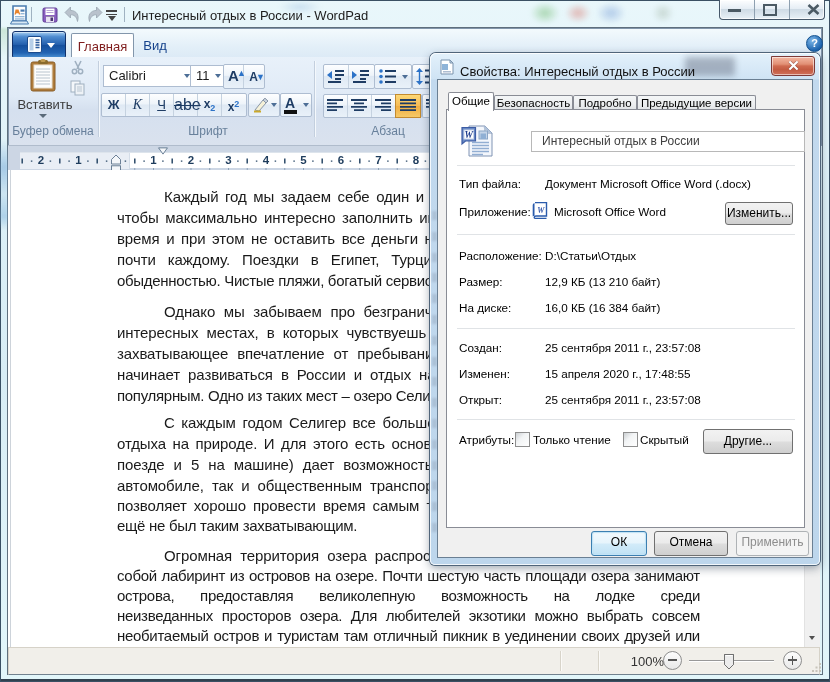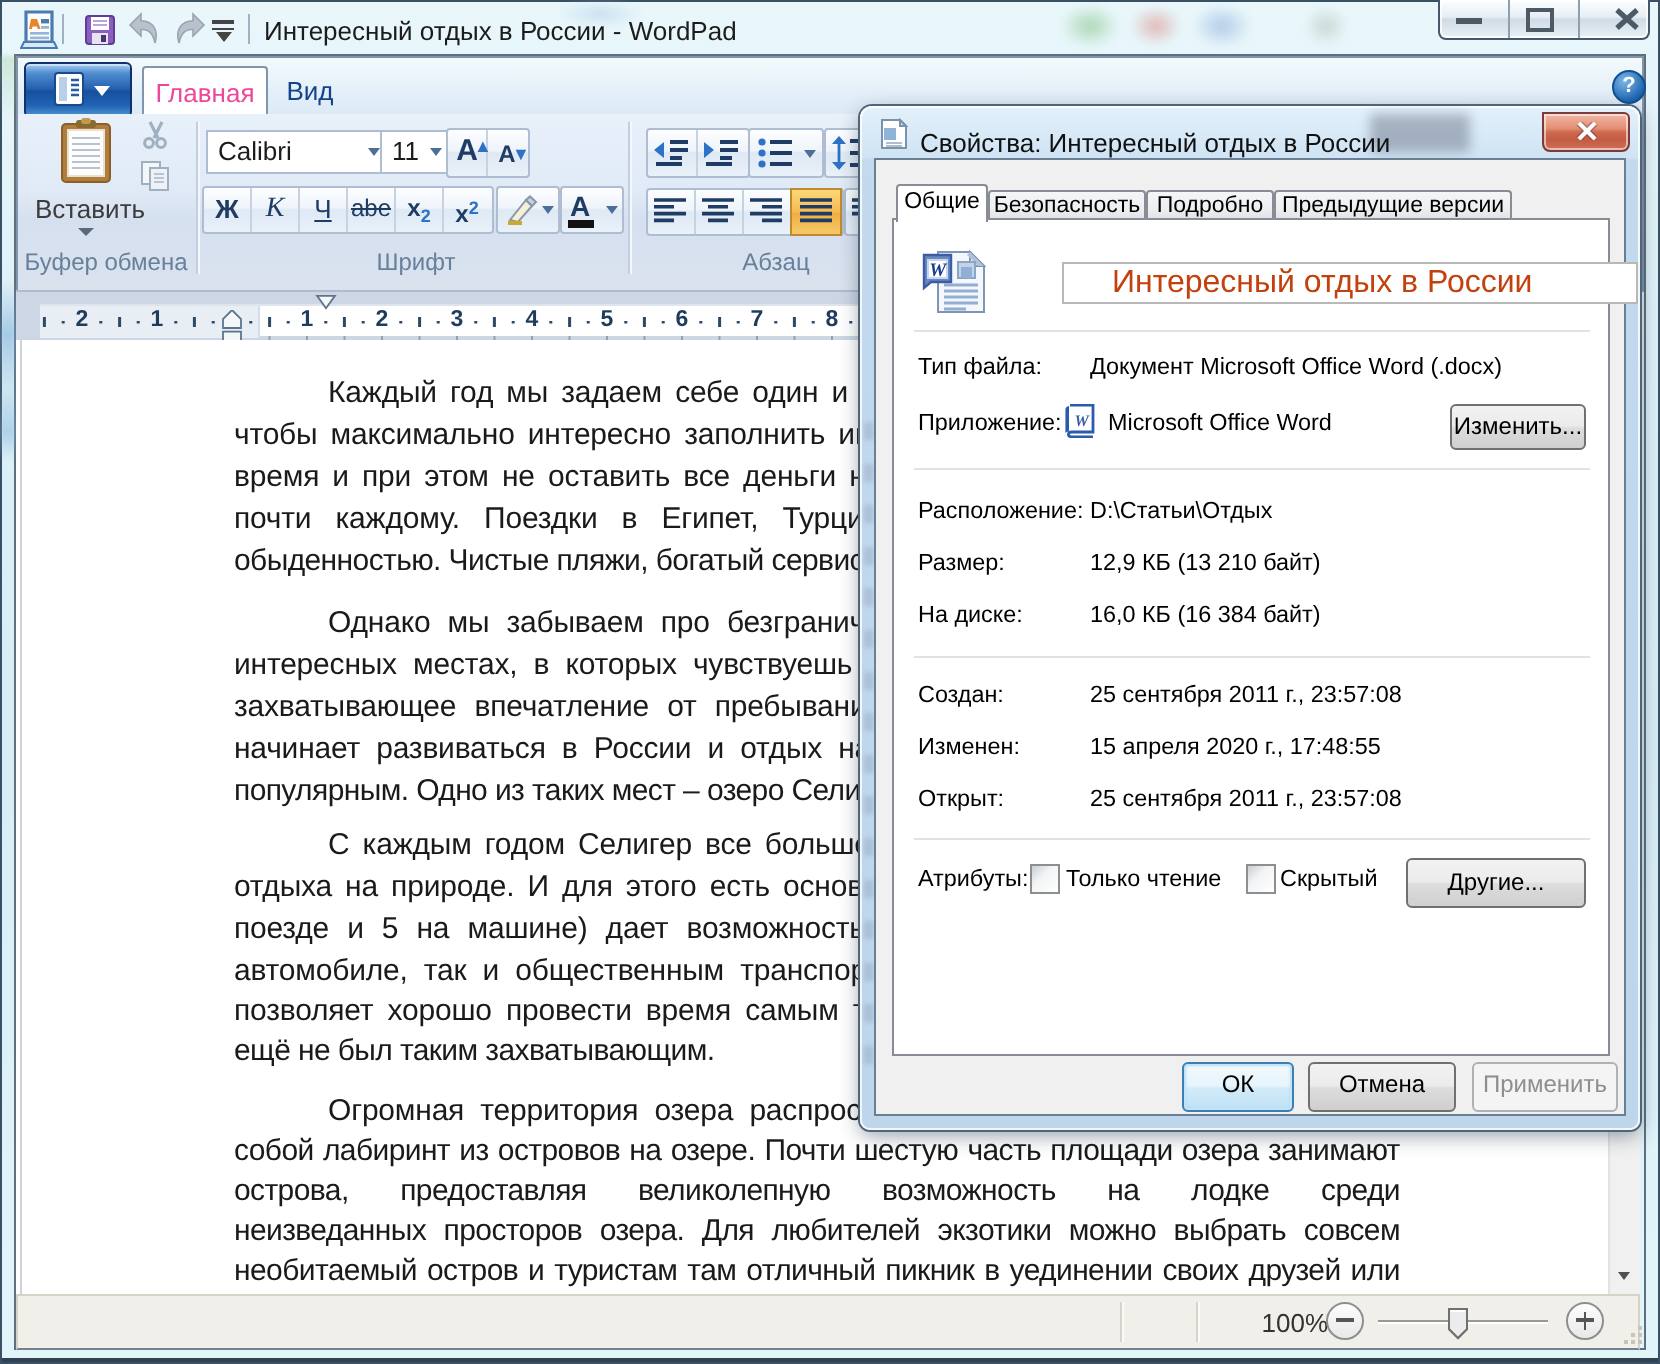--- a/index.html
+++ b/index.html
@@ -24,21 +24,21 @@
 
 #tabstrip{position:absolute;left:8px;top:28px;width:812px;height:29px;
  background:linear-gradient(180deg,#f3fafd 0%,#e3eff8 60%,#dceaf6 100%);
  border:1px solid #8296ab;border-bottom:none;}
 #appbtn{position:absolute;left:3px;top:2px;width:52px;height:26px;border-radius:3px;
  border:1px solid #10316b;
  background:linear-gradient(180deg,#a8d0f2 0%,#4f8cd0 18%,#2460ae 48%,#15509e 52%,#2163b2 80%,#4f94d4 100%);
  box-shadow:inset 0 1px 0 rgba(255,255,255,.45);}
 .rtab{position:absolute;top:4px;height:25px;font-size:13px;color:#15428b;text-align:center;line-height:25px;}
 #tabhome{left:62px;width:61px;background:#fff;border:1px solid #8296ab;border-bottom:1px solid #fff;
- border-radius:2px 2px 0 0;color:#ec4899;}
+ border-radius:2px 2px 0 0;color:#7f1d1d;}
 #tabview{left:121px;width:50px;}
 #helpbtn{position:absolute;left:797px;top:6px;width:15px;height:15px;border-radius:50%;
  background:radial-gradient(circle at 35% 30%,#7db7e8,#1f66b0 70%,#154f91);
  border:1px solid #11508f;color:#fff;font-size:11px;font-weight:bold;text-align:center;line-height:15px;}
 
 #ribbon{position:absolute;left:8px;top:57px;width:812px;height:88px;
  background:linear-gradient(180deg,#e8f1fa 0%,#e0eaf6 45%,#d5e0ef 60%,#dae2ee 100%);
  border:1px solid #8296ab;border-top:none;border-bottom:1px solid #95a9be;}
 .gsep{position:absolute;top:4px;height:76px;width:1px;background:#c3cfde;box-shadow:1px 0 0 #f4f8fc;}
 .glabel{position:absolute;top:67px;font-size:12px;color:#68809b;width:120px;text-align:center;}
@@ -199,21 +199,21 @@
  <div class="combo" style="left:94px;top:8px;width:84px;height:20px;line-height:20px;padding-left:5px">Calibri<div class="carr"></div></div>
  <div class="combo" style="left:181px;top:8px;width:28px;height:20px;line-height:20px;padding-left:5px">11<div class="carr"></div></div>
  <div class="rbtn" style="left:214px;top:7px;width:40px;height:23px">
   <div class="cell" style="left:0;width:19px;font-size:15px;font-weight:bold;color:#1e3c64;text-align:center;line-height:22px">A<span style="position:absolute;left:13px;top:-3px;font-size:9px;color:#2c72c7">▲</span></div>
   <div class="cell" style="left:20px;width:19px;border-right:none;font-size:12px;font-weight:bold;color:#1e3c64;text-align:center;line-height:24px">A<span style="position:absolute;left:12px;top:0px;font-size:9px;color:#2c72c7">▼</span></div>
  </div>
  <div class="rbtn" style="left:92px;top:36px;width:144px;height:22px">
   <div class="cell" style="left:0;width:23px;font-size:13px;font-weight:bold;color:#1e3c64;text-align:center;line-height:21px">Ж</div>
   <div class="cell" style="left:24px;width:23px;font-size:14px;font-style:italic;font-family:'Liberation Serif',serif;color:#1e3c64;text-align:center;line-height:21px">К</div>
   <div class="cell" style="left:48px;width:23px;font-size:13px;color:#1e3c64;text-align:center;line-height:21px"><span style="text-decoration:underline">Ч</span></div>
-  <div class="cell" style="left:72px;width:23px;font-size:12px;color:#1e3c64;text-align:center;line-height:21px"><span style="text-decoration:line-through">abe</span></div>
+  <div class="cell" style="left:72px;width:23px;font-size:16px;color:#1e3c64;text-align:center;line-height:21px"><span style="text-decoration:line-through">abe</span></div>
   <div class="cell" style="left:96px;width:23px;font-size:12px;font-weight:bold;color:#1e3c64;text-align:center;line-height:21px">x<span style="font-size:9px;color:#2c72c7;vertical-align:-3px">2</span></div>
   <div class="cell" style="left:120px;width:23px;border-right:none;font-size:12px;font-weight:bold;color:#1e3c64;text-align:center;line-height:21px">x<span style="font-size:9px;color:#2c72c7;vertical-align:4px">2</span></div>
  </div>
  <div class="rbtn" style="left:239px;top:36px;width:30px;height:22px">
   <svg class="abs" style="left:3px;top:3px" width="17" height="16" viewBox="0 0 17 16">
    <path d="M3 13 L11 3 L14 6 L7 14 Z" fill="#f5f1d8" stroke="#8a97a8"></path>
    <path d="M11 3 L13 1.2 L16 4 L14 6 Z" fill="#c8d2dc" stroke="#8a97a8"></path>
    <path d="M2 14.5 h7" stroke="#caa92c" stroke-width="2"></path>
   </svg>
   <div class="carr" style="right:2px"></div>
@@ -426,21 +426,21 @@
             <path d="M12 18.5h17M12 21.5h17M12 24.5h17M12 27.5h17M12 30.5h11"></path>
           </g>
     <rect x="19" y="7" width="8.5" height="8" fill="#c4d4e8" stroke="#8aa5c6"></rect>
     <rect x="20.5" y="9.5" width="5.5" height="5.5" fill="#8fafd4"></rect>
     <g>
      <path d="M2 3.5 h13.5 v13.5 h-10 l-3.5 3 z" fill="#6888c4" stroke="#3c5ca4" stroke-width="1.2"></path>
      <rect x="4" y="6" width="9.5" height="9" fill="#fff" stroke="#c8d4e8"></rect>
      <text x="8.8" y="14" font-size="9.5" font-style="italic" font-weight="bold" fill="#1c3c8c" text-anchor="middle" font-family="Liberation Serif,serif">W</text>
     </g>
    </svg>
-   <div class="abs" style="left:84px;top:21px;width:262px;height:19px;border:1px solid #b8b8b8;background:#fff;font-size:16px;line-height:19px;padding-left:24px;color:#c2410c">Интересный отдых в России</div>
+   <div class="abs" style="left:84px;top:21px;width:262px;height:19px;border:1px solid #b8b8b8;background:#fff;font-size:12px;line-height:19px;padding-left:10px;color:#404040">Интересный отдых в России</div>
    <div class="dsep" style="top:55px"></div>
    <div class="drow" style="left:12px;top:67px">Тип файла:</div>
    <div class="drow" style="left:98px;top:67px">Документ Microsoft Office Word (.docx)</div>
    <div class="drow" style="left:12px;top:95px">Приложение:</div>
    <svg class="abs" style="left:84px;top:92px" width="17" height="17" viewBox="0 0 17 17">
     <path d="M4 0.5 h11.5 v13.5 h-10.5 q-1.8 0 -1.8 1.2 q0 1.2 1.8 1.2 h10.5" fill="#fff" stroke="#2a5bac" stroke-width="1.4"></path>
     <path d="M3.5 1 q-1.8 0.3 -1.8 2 v11.5 q0.4 -0.8 1.8 -0.8 z" fill="#2a5bac"></path>
     <text x="9.8" y="11" font-size="8" font-style="italic" font-weight="bold" fill="#3a5cac" text-anchor="middle" font-family="Liberation Serif,serif">W</text>
    </svg>
    <div class="drow" style="left:107px;top:95px">Microsoft Office Word</div>

